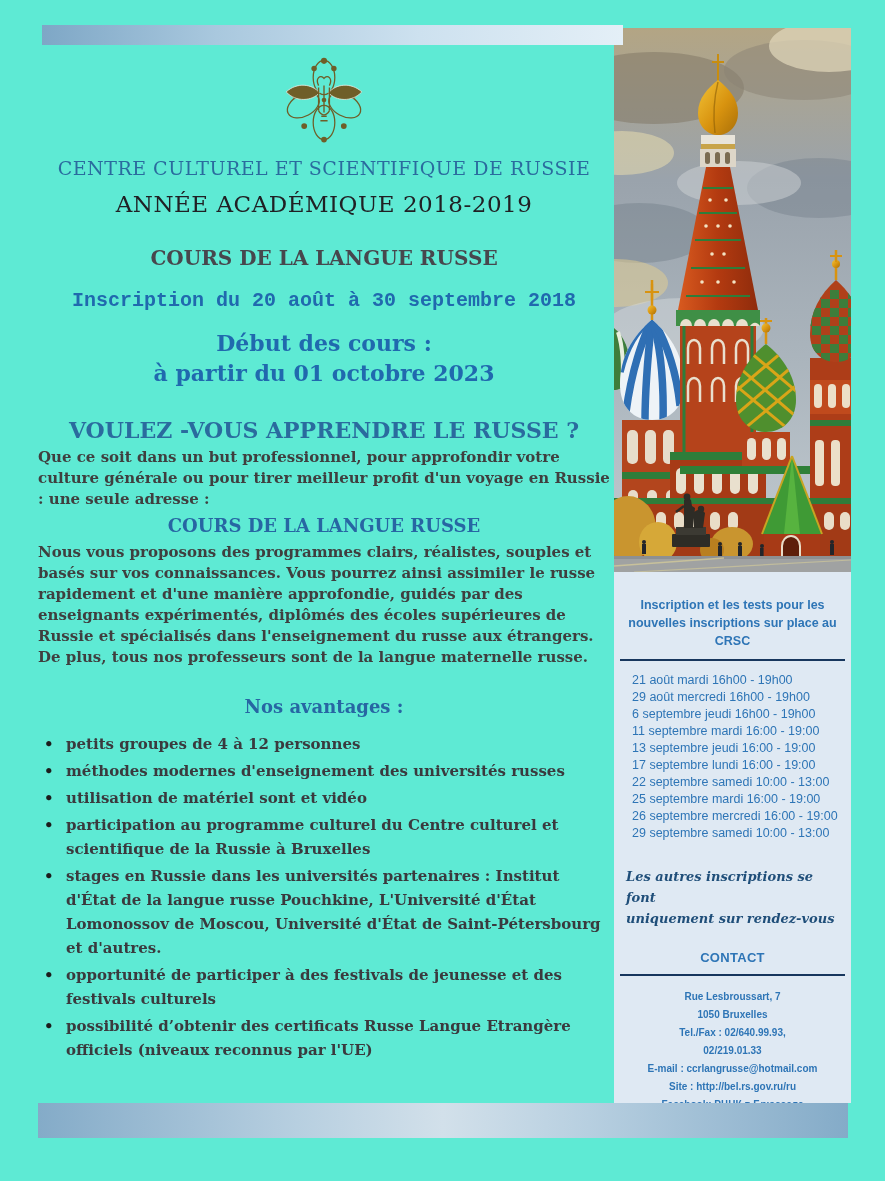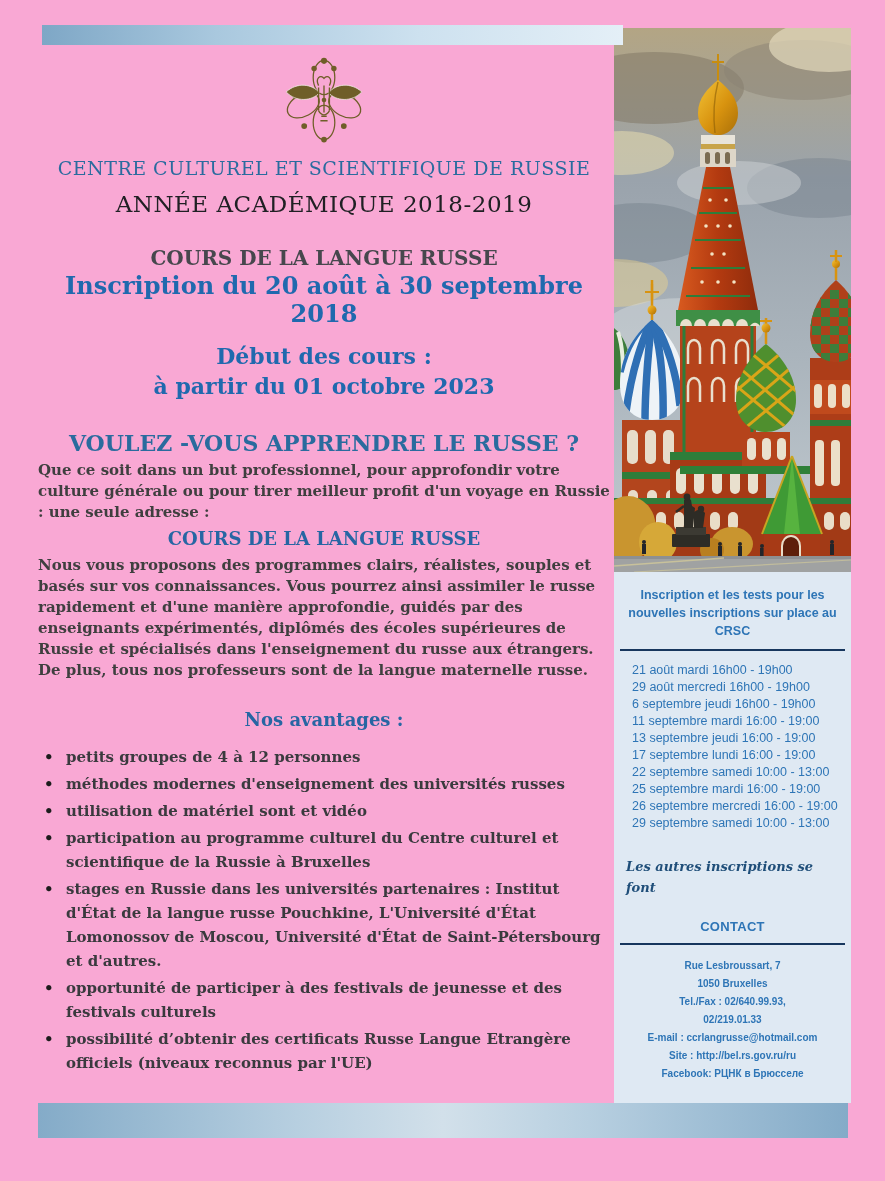--- a/index.html
+++ b/index.html
@@ -1,45 +1,45 @@
 <!DOCTYPE html>
 <html><head>
 <meta charset="utf-8">
 <style>
   html,body{margin:0;padding:0;background:#ffffff;}
   *{box-sizing:border-box;}
-  .page{position:relative;width:885px;height:1181px;background:#f9a8d4;overflow:hidden;
+  .page{position:relative;width:885px;height:1181px;background:#5eead4;overflow:hidden;
         font-family:"DejaVu Serif", serif;}
   
   .top-bar{position:absolute;left:42px;top:25px;width:581px;height:20px;z-index:5;
            background:linear-gradient(90deg,#7ea7c6 0%,#a9c8de 30%,#cde1ef 65%,#e4eff7 100%);}
   .bottom-bar{position:absolute;left:38px;top:1103px;width:810px;height:35px;
            background:linear-gradient(90deg,#84abc8 0%,#b7cfe0 32%,#d2e0ea 50%,#b7cfe0 68%,#84abc8 100%);}
   
   .left-col{position:absolute;left:38px;top:55px;width:572px;}
   .logo-wrap{text-align:center;height:90px;}
   .h-center{text-align:center;margin:0;}
   .org-name{margin-top:10px;font-size:19px;line-height:26px;font-weight:400;color:#2a6b9e;letter-spacing:.5px;}
   .acad-year{margin-top:8px;font-size:23px;line-height:30px;font-weight:400;color:#202024;letter-spacing:.5px;}
   .course-title-dark{margin-top:26px;font-size:20px;line-height:27px;font-weight:700;color:#47474d;}
-  .inscription{font-size:24px;line-height:28px;font-weight:700;color:#2069ae;}
+  .inscription{margin-top:15px;font-size:20px;line-height:28px;font-weight:700;color:#2069ae;font-family:Liberation Mono, monospace;}
   .start{margin-top:13px;font-size:22px;line-height:30px;font-weight:700;color:#2069ae;}
   .question{margin-top:30px;font-size:22px;line-height:24px;font-weight:700;color:#2a6b9e;}
   .body-p{margin:5px 0 0 0;font-size:15px;line-height:21px;font-weight:700;color:#3f3f3f;text-align:left;}
   .course-title-blue{margin-top:3px;font-size:18px;line-height:25px;font-weight:700;color:#2766a3;}
   .desc-p{margin-top:4px;}
   .advantages-h{margin-top:26px;font-size:18px;line-height:25px;font-weight:700;color:#2766a3;}
   ul.advantages{margin:13px 0 0 0;padding:0;list-style:none;}
   ul.advantages li{position:relative;padding-left:28px;margin-bottom:3px;
         font-size:15px;line-height:24px;font-weight:700;color:#3a3a3e;}
   ul.advantages li::before{content:"•";position:absolute;left:6px;top:0;color:#1c1c1c;}
   
   .right-col{position:absolute;left:614px;top:28px;width:237px;}
   .photo{display:block;width:237px;height:544px;}
-  .panel{width:237px;height:531px;background:#dfe9f3;font-family:"Liberation Sans", sans-serif;padding-top:14px;}
+  .panel{width:237px;height:531px;background:#dfe9f3;font-family:"Liberation Sans", sans-serif;padding-top:24px;}
   .panel-h{margin:0 10px;text-align:center;font-size:12.5px;line-height:18px;font-weight:700;color:#2e75b6;}
   .divider{height:2px;background:#17365d;margin:9px 6px 0 6px;}
   .schedule{margin-top:11px;padding-left:18px;}
   .schedule div{font-size:12.5px;line-height:17px;color:#2e75b6;white-space:nowrap;}
   .note{margin:24px 12px 0 12px;font-family:"DejaVu Serif", serif;font-style:italic;font-weight:700;
         font-size:13px;line-height:21px;color:#1f4e79;}
   .contact-h{margin:21px 0 0 0;text-align:center;font-size:13px;font-weight:700;color:#2e75b6;letter-spacing:.3px;}
   .contact{margin-top:12px;}
   .contact div{text-align:center;font-size:10px;line-height:18px;font-weight:700;color:#2e75b6;white-space:nowrap;}
 </style>
@@ -382,20 +382,21 @@
         <div>11 septembre mardi 16:00 - 19:00</div>
         <div>13 septembre jeudi  16:00 - 19:00</div>
         <div>17 septembre lundi 16:00 - 19:00</div>
         <div>22 septembre samedi 10:00 - 13:00</div>
         <div>25 septembre mardi 16:00 - 19:00</div>
         <div>26 septembre mercredi 16:00 - 19:00</div>
         <div>29 septembre samedi 10:00 - 13:00</div>
       </div>
       <div class="note">
         <div>Les autres inscriptions se font</div>
+        <div>uniquement sur rendez-vous</div>
       </div>
       <div class="contact-h">CONTACT</div>
       <div class="divider"></div>
       <div class="contact">
         <div>Rue Lesbroussart, 7</div>
         <div>1050 Bruxelles</div>
         <div>Tel./Fax : 02/640.99.93,</div>
         <div>02/219.01.33</div>
         <div>E-mail : ccrlangrusse@hotmail.com</div>
         <div>Site : http://bel.rs.gov.ru/ru</div>

